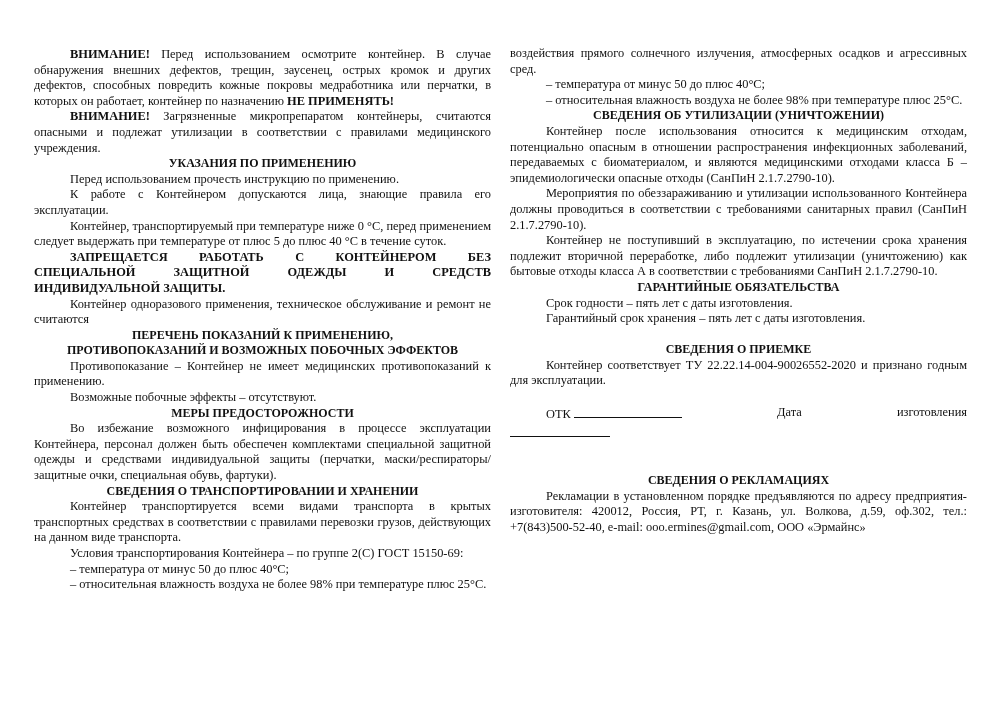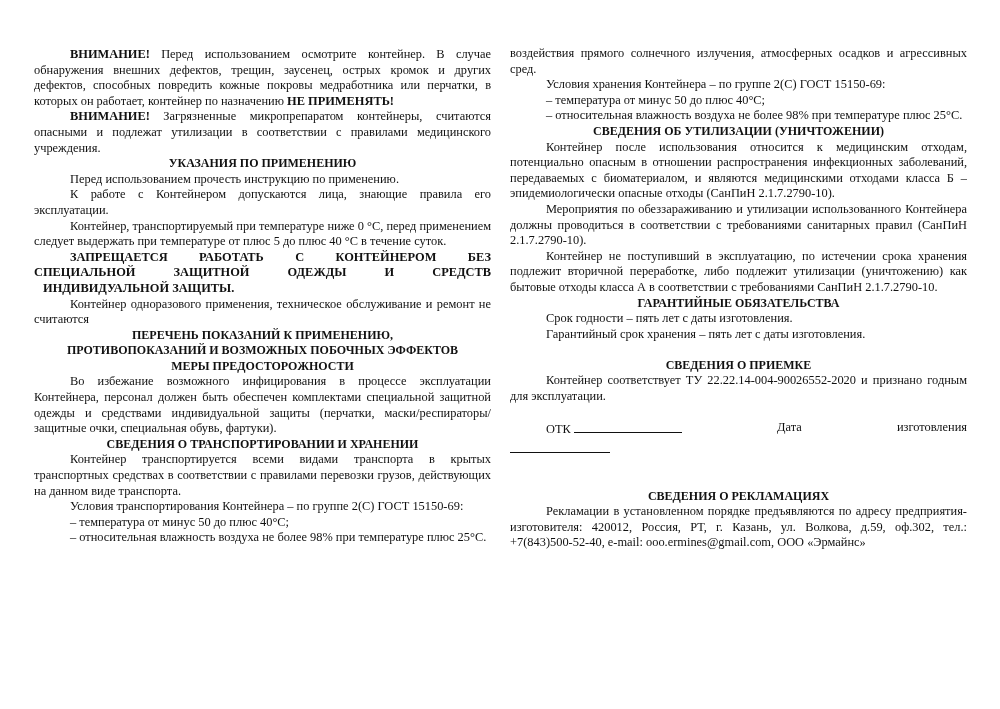--- a/index.html
+++ b/index.html
@@ -6,21 +6,21 @@
   body { width: 1000px; height: 709px; position: relative; overflow: hidden;
          font-family: "Liberation Serif", "DejaVu Serif", serif; color: #111; }
   .col { position: absolute; font-size: 12.4px; line-height: 15.6px; text-align: justify; }
   .left { left: 34px; top: 47px; width: 457px; font-family: Liberation Serif, serif; }
   .right { left: 510px; top: 47px; width: 457px; }
   p { margin: 0; text-indent: 36px; }
   p.noindent { text-indent: 0; }
   .h { font-weight: bold; text-align: center; text-indent: 0; font-size: 12px; }
   b { font-weight: bold; }
   .warnbold { font-weight: bold; text-align: justify; text-align-last: justify; }
-  .warnbold.last { text-align-last: left; margin-left: 9px; }
+  .warnbold.last { text-align-last: left; }
   .gap { height: 15.6px; }
   .sign { display: flex; justify-content: space-between; text-indent: 0; padding-left: 36px; }
   .line { display: inline-block; border-bottom: 1px solid #111; height: 12px; vertical-align: baseline; }
 </style>
 </head>
 <body>
 
 <div class="col left">
   <p><b>ВНИМАНИЕ!</b><span> Перед использованием осмотрите контейнер. В случае обнаружения внешних дефектов, трещин, заусенец, острых кромок и других дефектов, способных повредить кожные покровы медработника или перчатки, в которых он работает, контейнер по назначению </span><b>НЕ ПРИМЕНЯТЬ!</b></p>
   <p><b>ВНИМАНИЕ!</b><span> Загрязненные микропрепаратом контейнеры, считаются опасными и подлежат утилизации в соответствии с правилами медицинского учреждения.</span></p>
@@ -29,34 +29,35 @@
   <p>Перед использованием прочесть инструкцию по применению.</p>
   <p>К работе с Контейнером допускаются лица, знающие правила его эксплуатации.</p>
   <p>Контейнер, транспортируемый при температуре ниже 0 °С, перед применением следует выдержать при температуре от плюс 5 до плюс 40 °С в течение суток.</p>
   <p class="warnbold">ЗАПРЕЩАЕТСЯ РАБОТАТЬ С КОНТЕЙНЕРОМ БЕЗ</p>
   <p class="warnbold noindent">СПЕЦИАЛЬНОЙ ЗАЩИТНОЙ ОДЕЖДЫ И СРЕДСТВ</p>
   <p class="warnbold noindent last">ИНДИВИДУАЛЬНОЙ ЗАЩИТЫ.</p>
   <p>Контейнер одноразового применения, техническое обслуживание и ремонт не считаются</p>
 
   <p class="h">ПЕРЕЧЕНЬ ПОКАЗАНИЙ К ПРИМЕНЕНИЮ,</p>
   <p class="h">ПРОТИВОПОКАЗАНИЙ И ВОЗМОЖНЫХ ПОБОЧНЫХ ЭФФЕКТОВ</p>
+  <p>Противопоказание – Контейнер не имеет медицинских противопоказаний к применению.</p>
+  <p>Возможные побочные эффекты – отсутствуют.</p>
 
   <p class="h">МЕРЫ ПРЕДОСТОРОЖНОСТИ</p>
   <p>Во избежание возможного инфицирования в процессе эксплуатации Контейнера, персонал должен быть обеспечен комплектами специальной защитной одежды и средствами индивидуальной защиты (перчатки, маски/респираторы/защитные очки, специальная обувь, фартуки).</p>
 
   <p class="h">СВЕДЕНИЯ О ТРАНСПОРТИРОВАНИИ И ХРАНЕНИИ</p>
   <p>Контейнер транспортируется всеми видами транспорта в крытых транспортных средствах в соответствии с правилами перевозки грузов, действующих на данном виде транспорта.</p>
   <p>Условия транспортирования Контейнера – по группе 2(С) ГОСТ 15150-69:</p>
   <p>– температура от минус 50 до плюс 40°С;</p>
   <p>– относительная влажность воздуха не более 98% при температуре плюс 25°С.</p>
 </div>
 
 <div class="col right" style="top:46px;">
   <p class="noindent">воздействия прямого солнечного излучения, атмосферных осадков и агрессивных сред.</p>
-  <p>Условия хранения Контейнера – по группе 2(С) ГОСТ 15150-69:</p>
   <p>– температура от минус 50 до плюс 40°С;</p>
   <p>– относительная влажность воздуха не более 98% при температуре плюс 25°С.</p>
 
   <p class="h">СВЕДЕНИЯ ОБ УТИЛИЗАЦИИ (УНИЧТОЖЕНИИ)</p>
   <p>Контейнер после использования относится к медицинским отходам, потенциально опасным в отношении распространения инфекционных заболеваний, передаваемых с биоматериалом, и являются медицинскими отходами класса Б – эпидемиологически опасные отходы (СанПиН 2.1.7.2790-10).</p>
   <p>Мероприятия по обеззараживанию и утилизации использованного Контейнера должны проводиться в соответствии с требованиями санитарных правил (СанПиН 2.1.7.2790-10).</p>
   <p>Контейнер не поступивший в эксплуатацию, по истечении срока хранения подлежит вторичной переработке, либо подлежит утилизации (уничтожению) как бытовые отходы класса А в соответствии с требованиями СанПиН 2.1.7.2790-10.</p>
 
   <p class="h">ГАРАНТИЙНЫЕ ОБЯЗАТЕЛЬСТВА</p>
   <p>Срок годности – пять лет с даты изготовления.</p>

